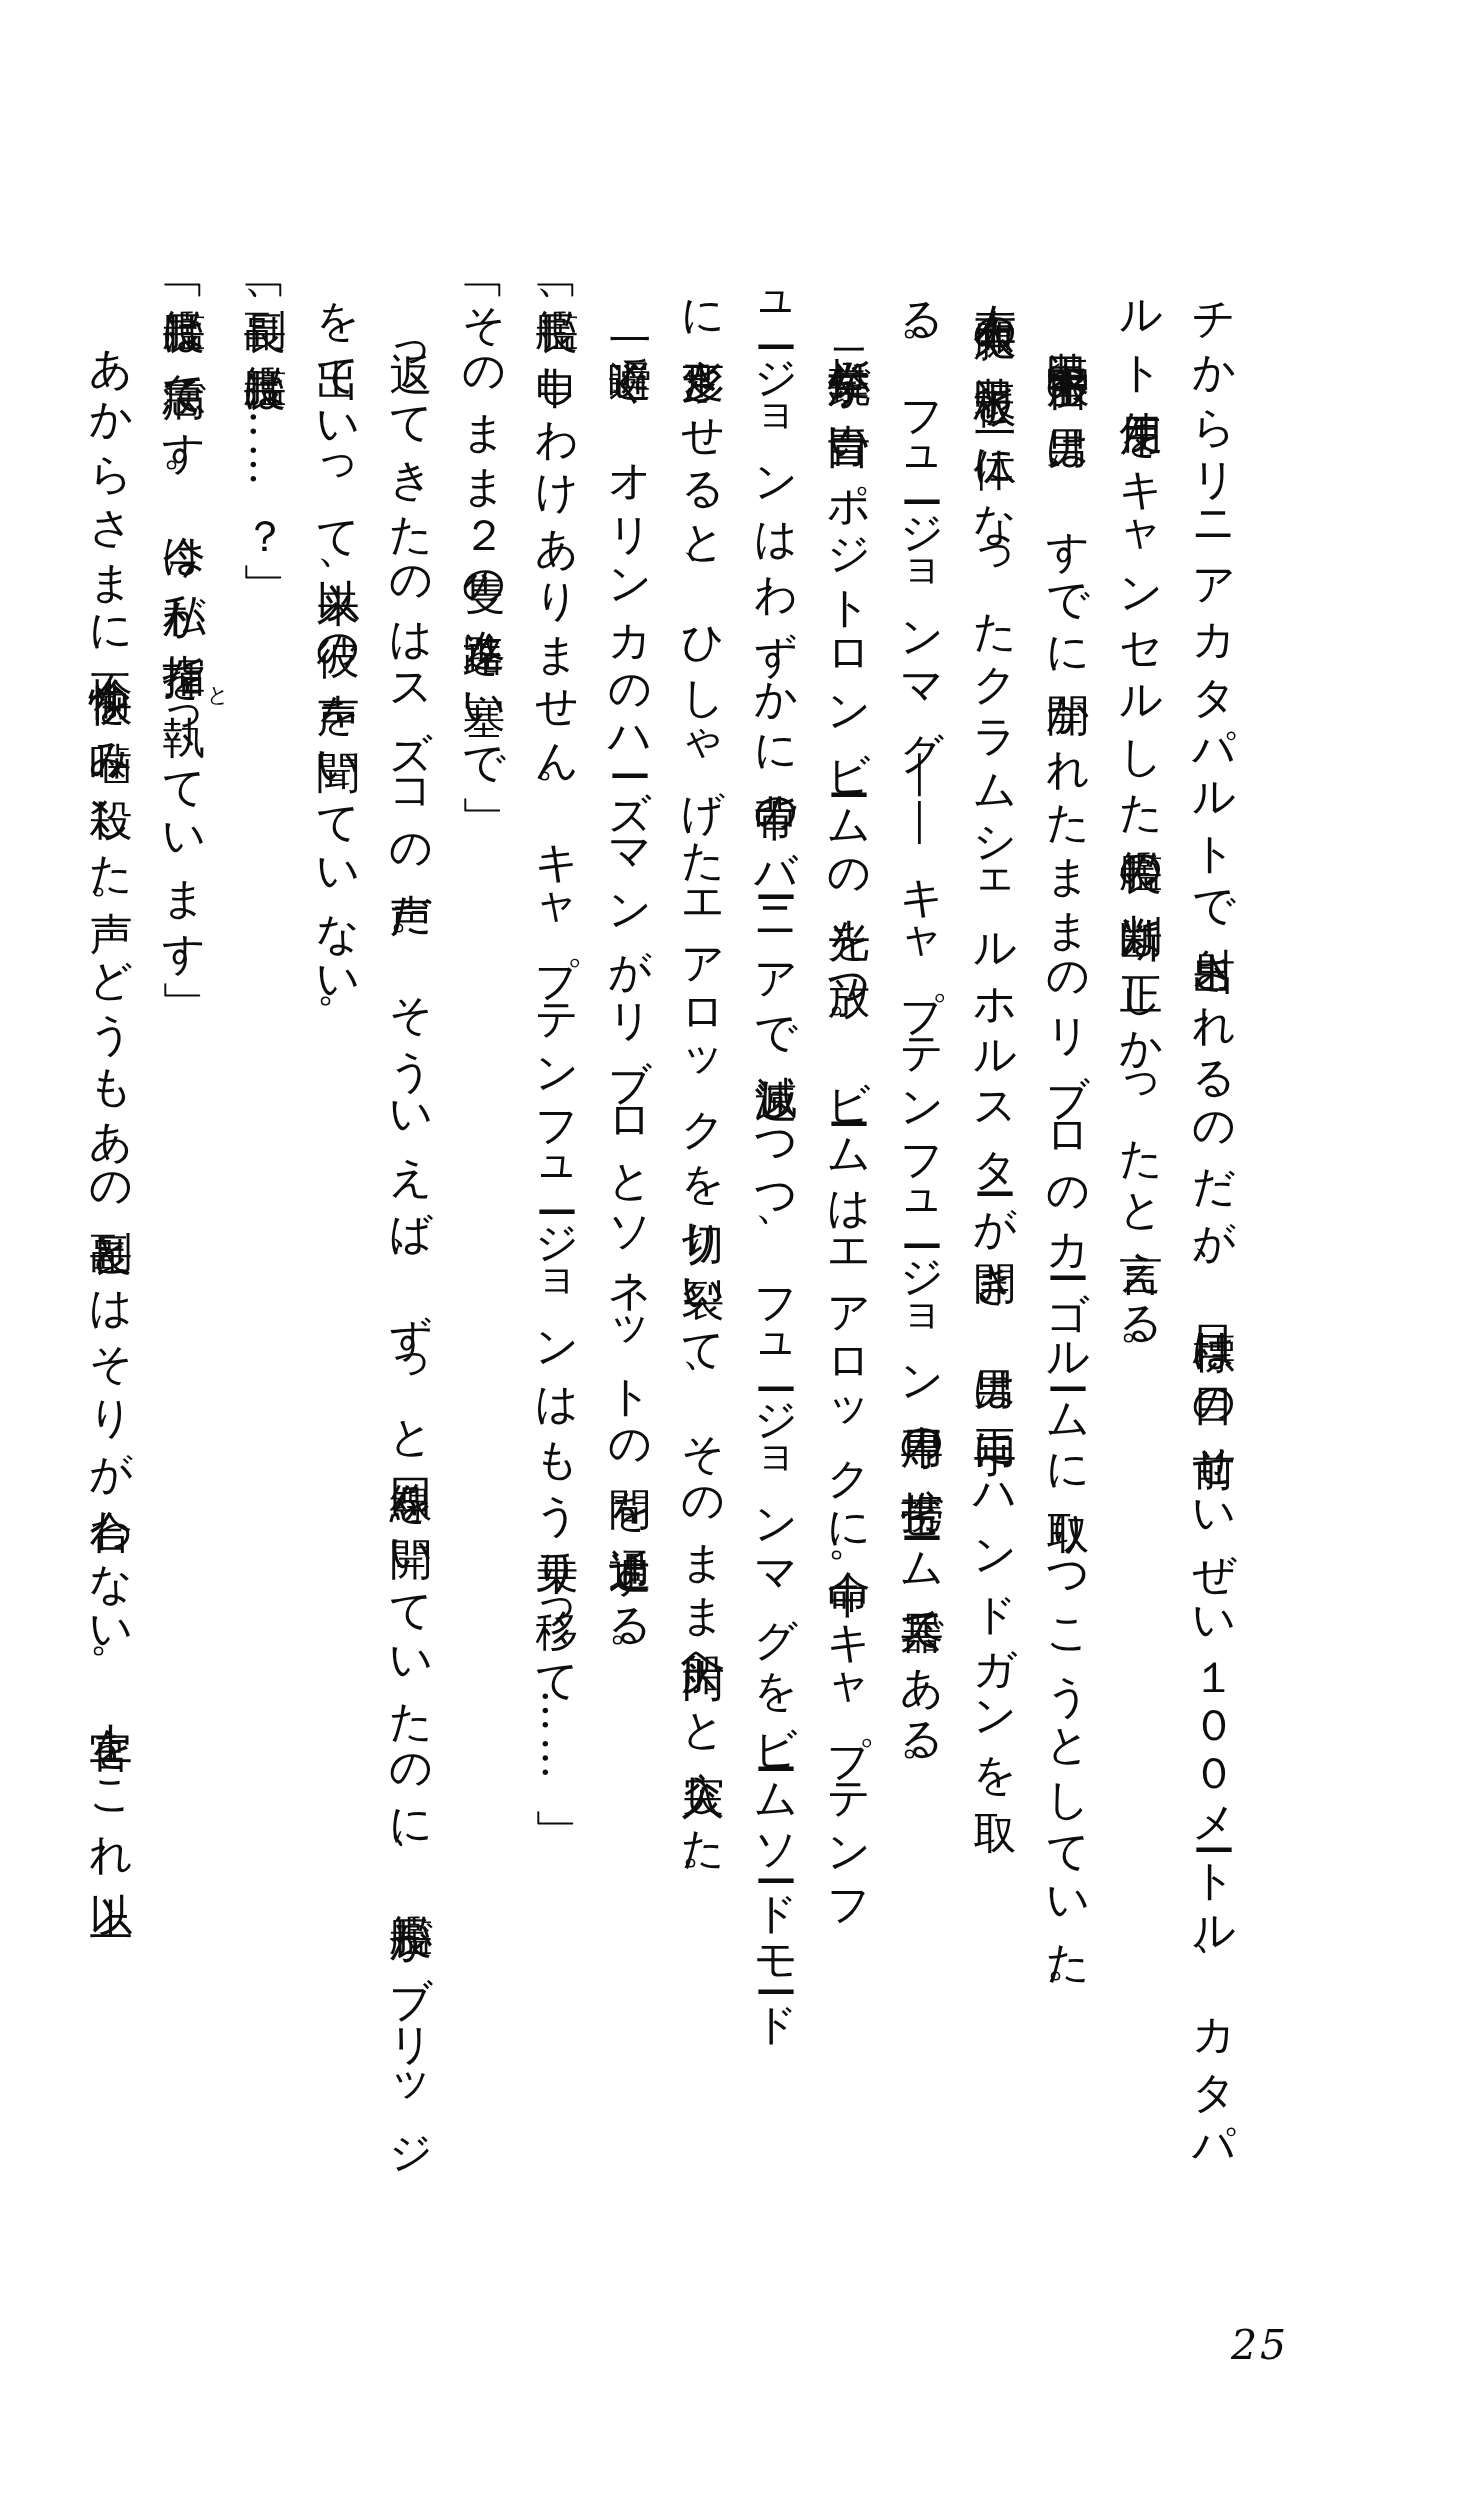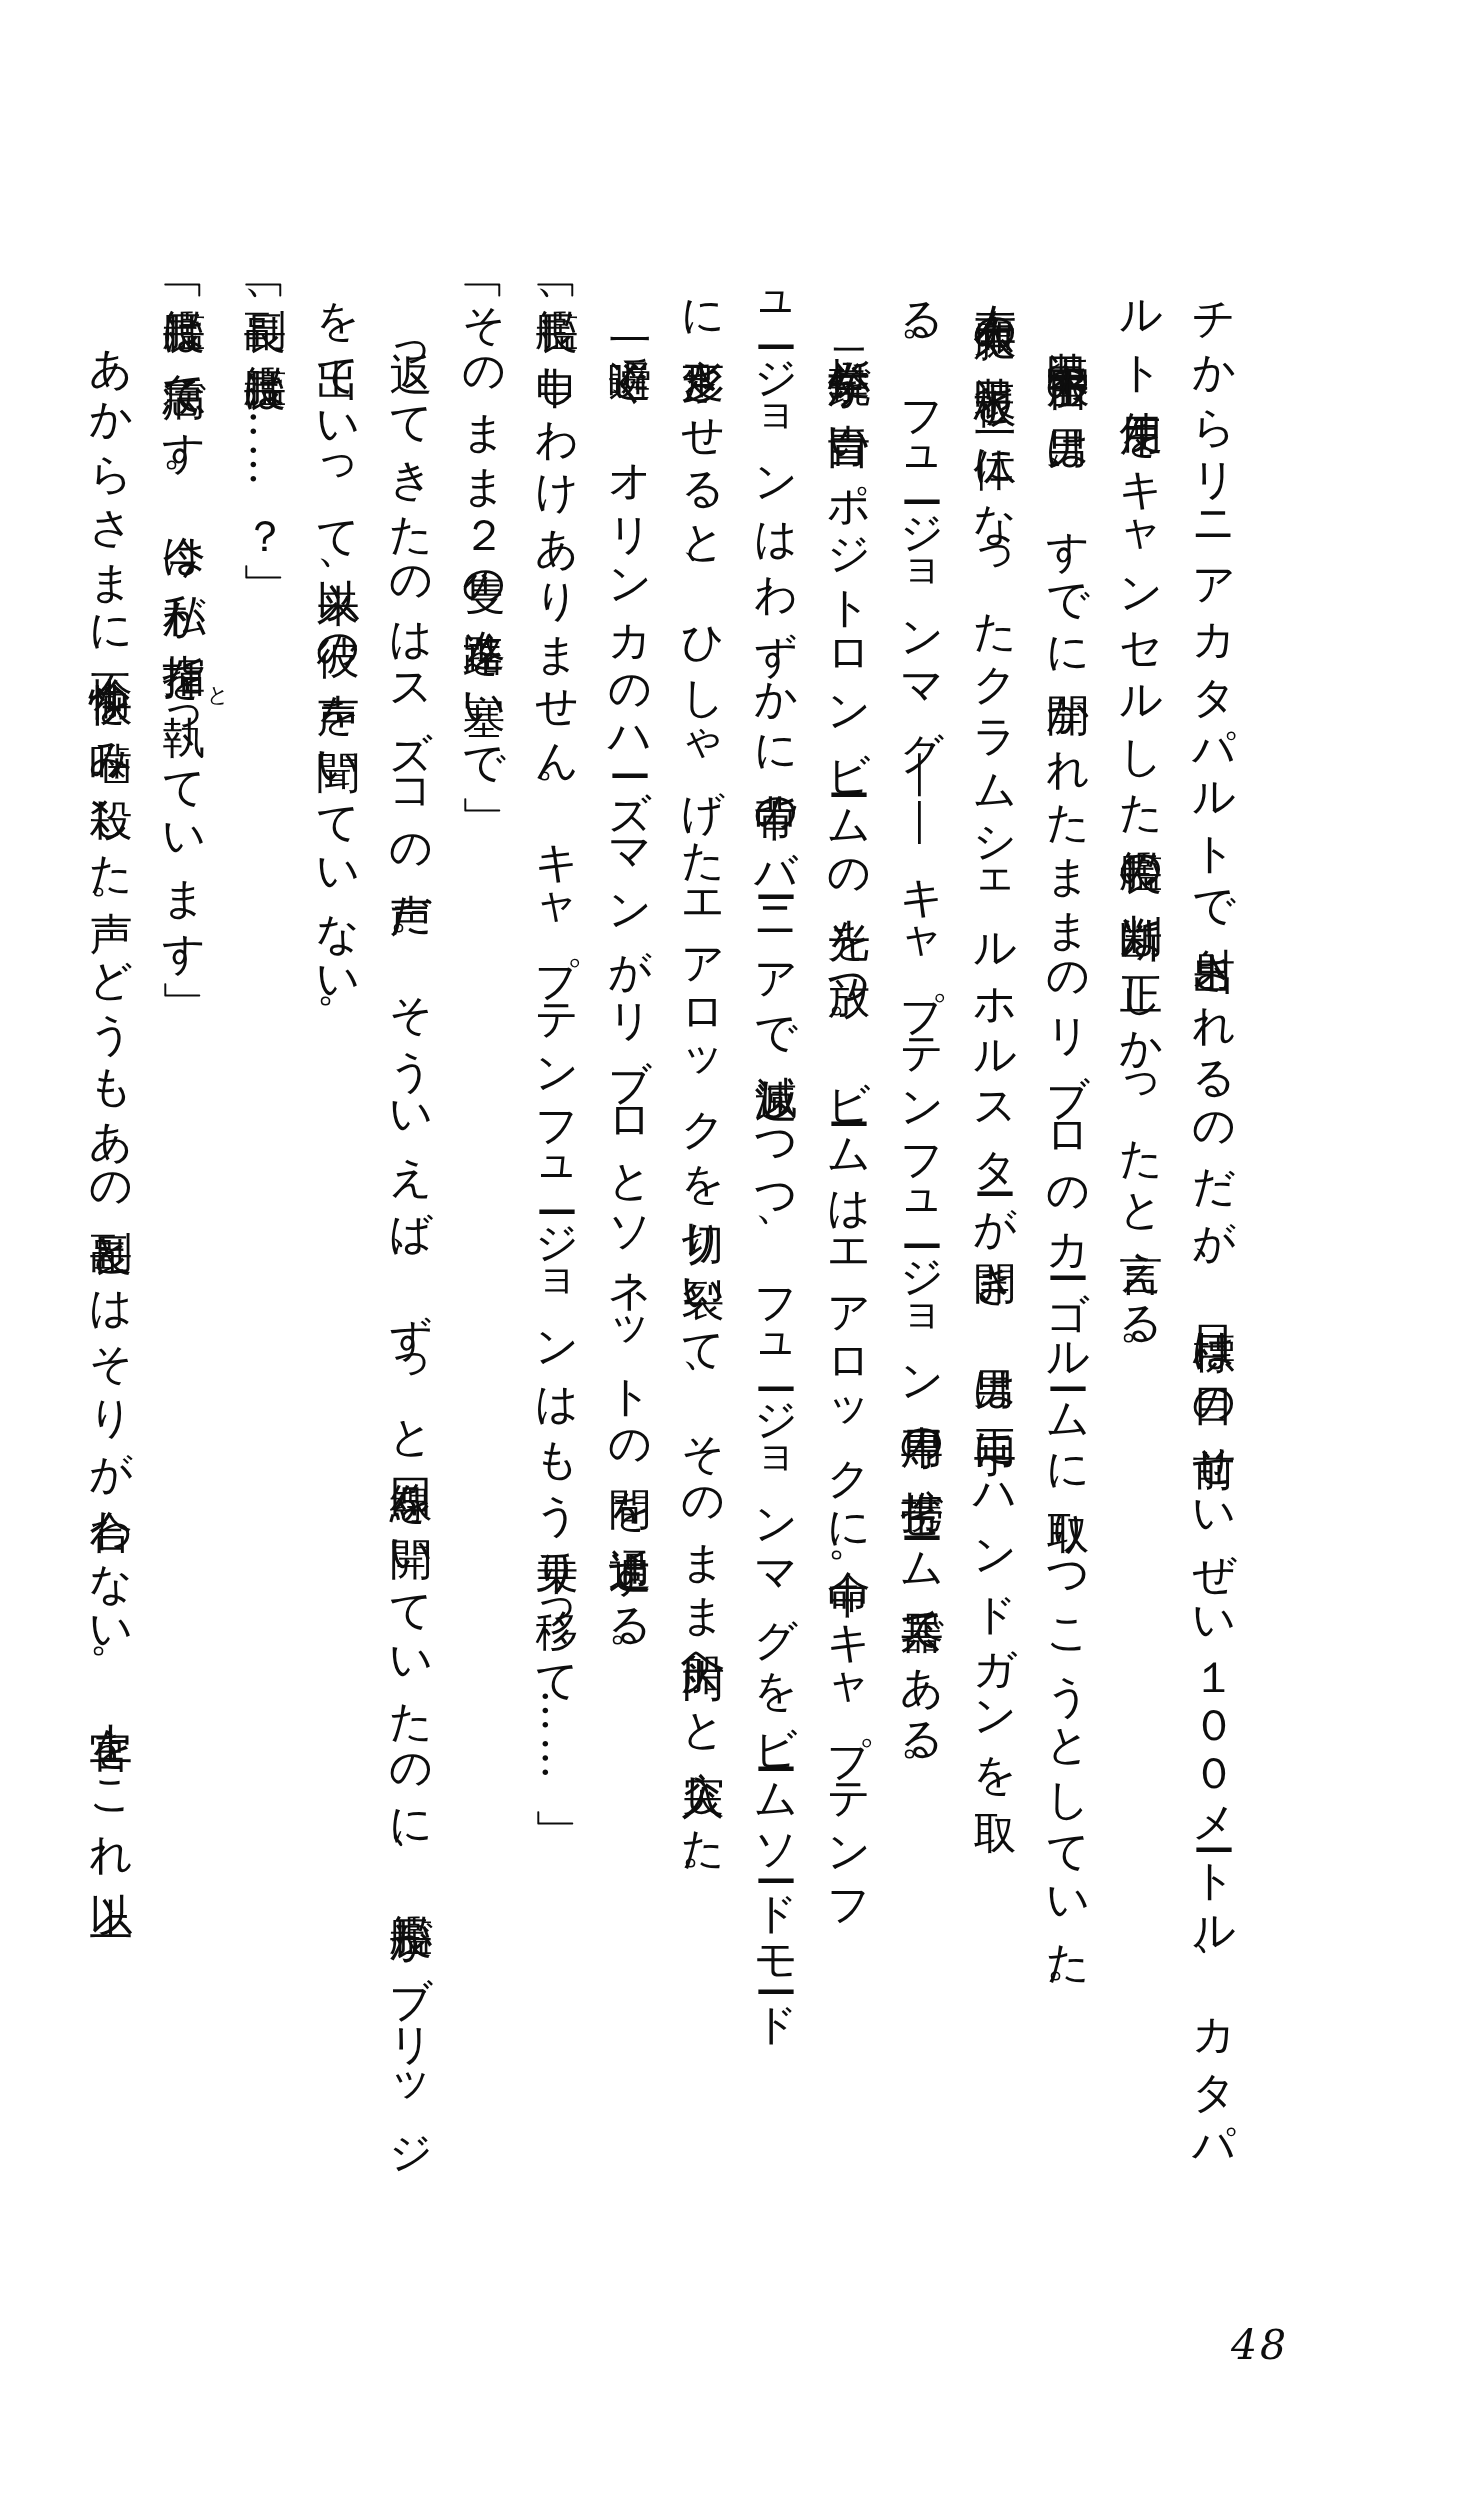--- a/index.html
+++ b/index.html
@@ -72,15 +72,15 @@
       <div class="line">に変形させると、ひしゃげたエアロックを切り裂いて、そのまま船内へと突入した。</div>
       <div class="line indent">一瞬遅く、オリンカのハーズマンがリブロとソネットの間を通過する。</div>
       <div class="line">「艦長、申しわけありません。キャプテンフュージョンはもう乗り移って……」</div>
       <div class="line">「そのまま２隻の進路を塞いで」</div>
       <div class="line indent">返ってきたのはスズコの声だ。そういえば、ずっと回線を開いていたのに、艦長がブリッジ</div>
       <div class="line">を出ていって以来、彼の声を聞いていない。</div>
       <div class="line">「副長、艦長は……？」</div>
       <div class="line">「艦長は急病です。今は私が指揮を<ruby>執<rt>と</rt></ruby>っています」</div>
       <div class="line indent">あからさまに不愉快を噛み殺した声。どうもあの副長とはそりが合わない。上官をこれ以上</div>
     </main>
-  <div class="page-number">48</div>
+  <div class="page-number">25</div>
 </div>
 
 
 </body></html>

